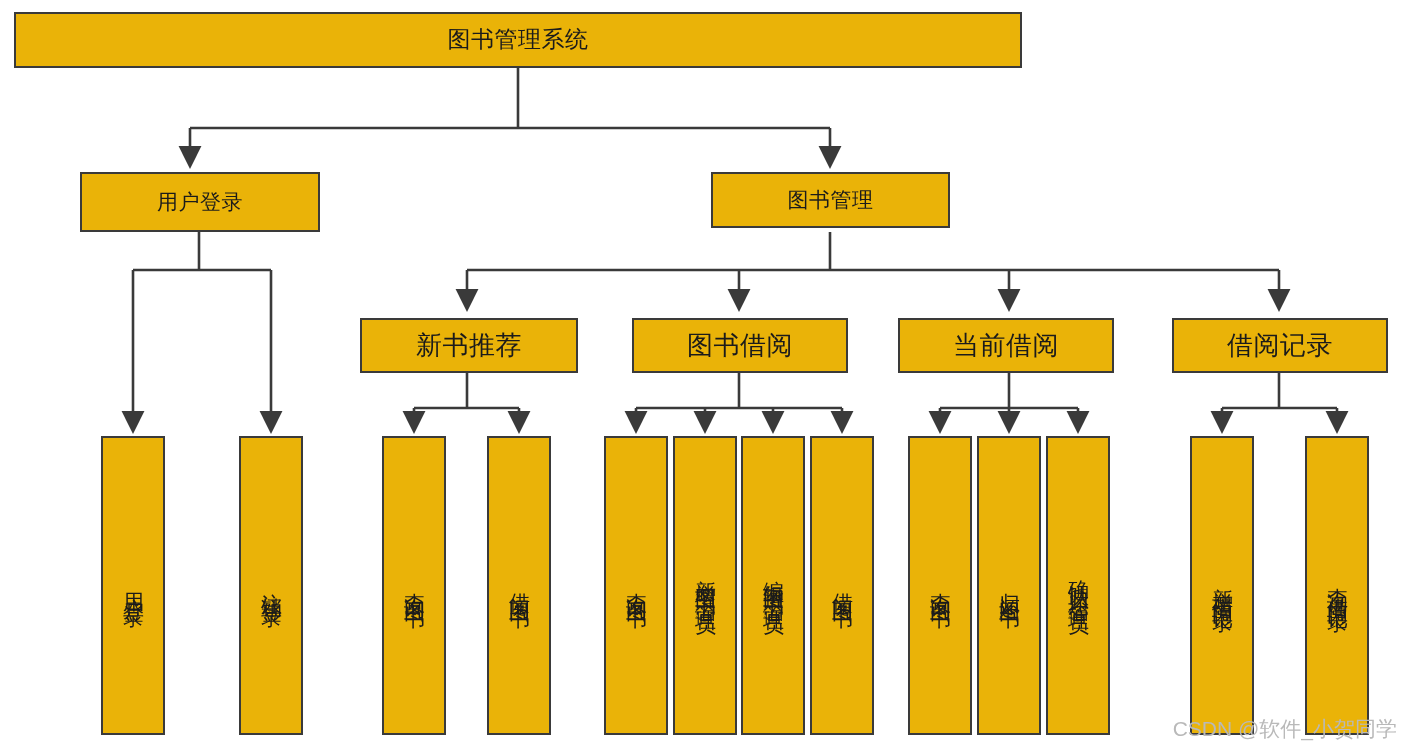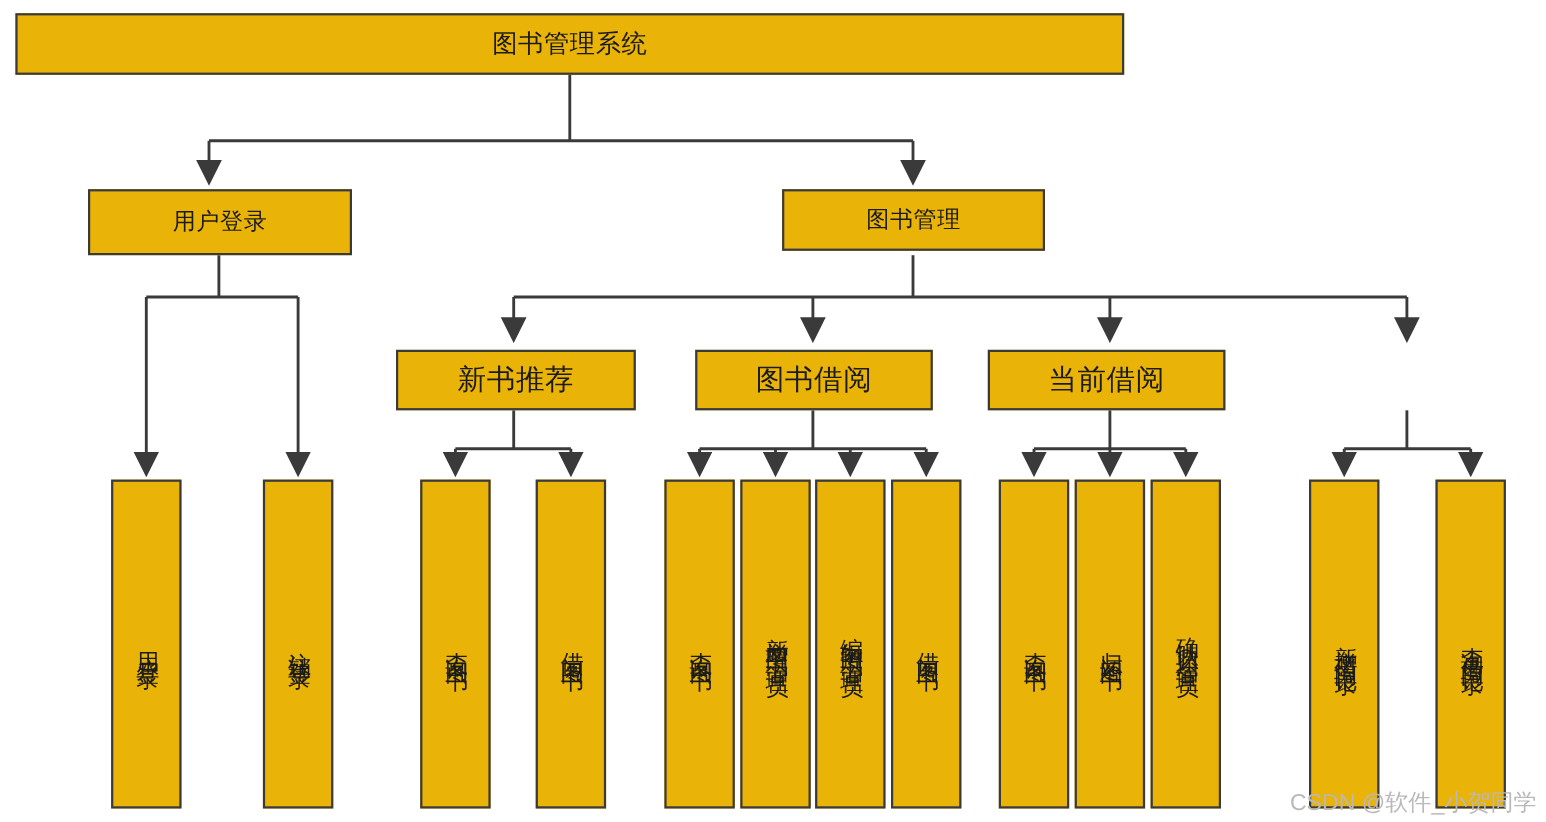--- a/index.html
+++ b/index.html
@@ -137,20 +137,23 @@
   </div>
 
   <div class="node level2" style="left:632px; top:318px; width:216px; height:55px;">
     <span class="node-label">图书借阅</span>
   </div>
 
   <div class="node level2" style="left:898px; top:318px; width:216px; height:55px;">
     <span class="node-label">当前借阅</span>
   </div>
 
+  <div class="node level2" style="left:1172px; top:318px; width:216px; height:55px;">
+    <span class="node-label">借阅记录</span>
+  </div>
 
   <div class="node vertical" style="left:101px; top:436px; width:64px; height:299px;">
     <span class="node-label">用户登录</span>
   </div>
 
   <div class="node vertical" style="left:239px; top:436px; width:64px; height:299px;">
     <span class="node-label">注销登录</span>
   </div>
 
   <div class="node vertical" style="left:382px; top:436px; width:64px; height:299px;">

